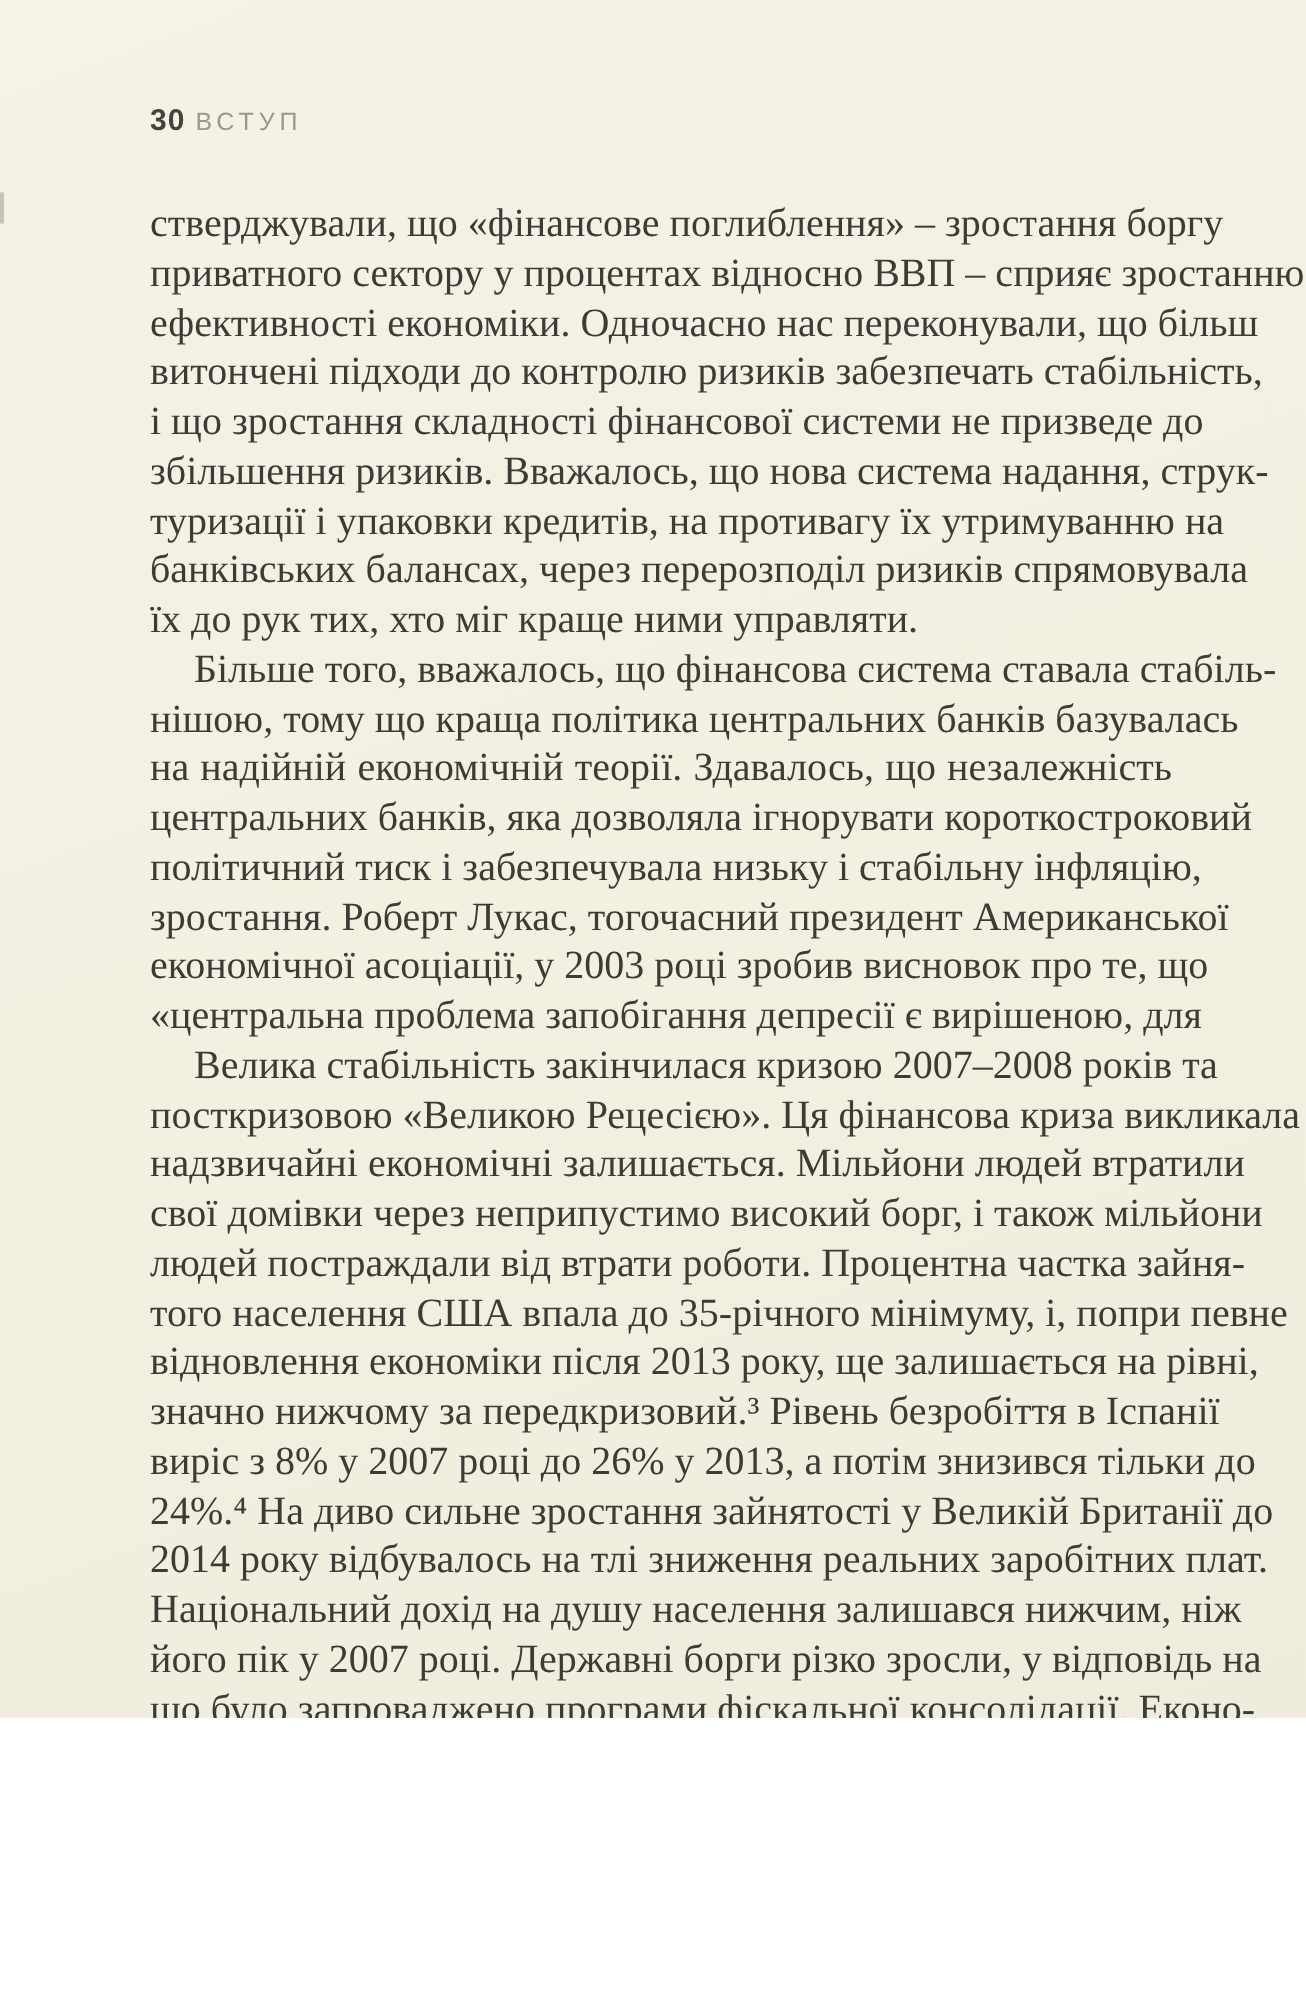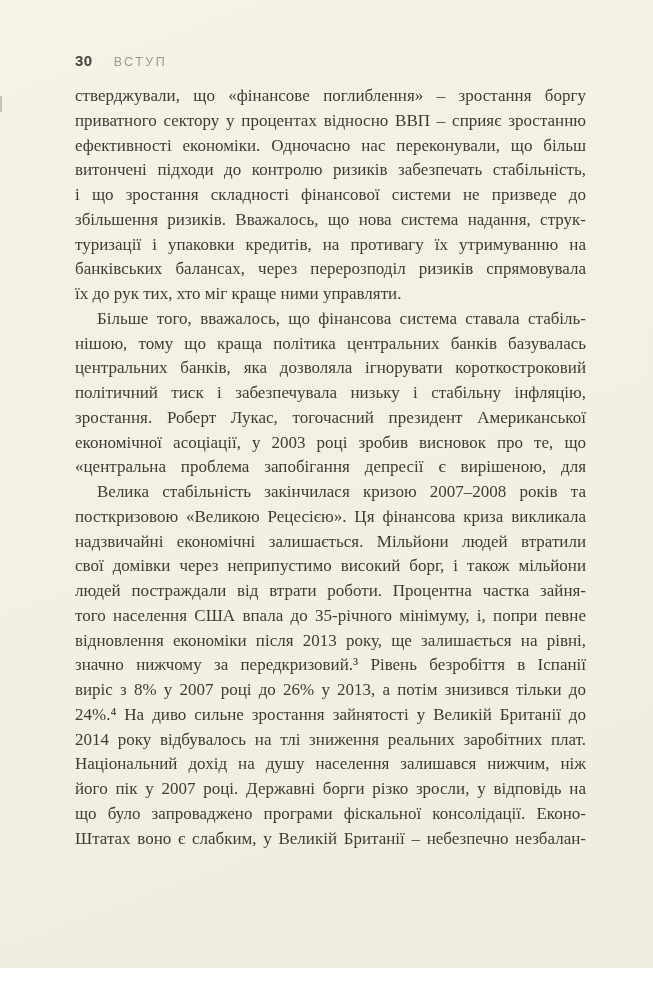--- a/index.html
+++ b/index.html
@@ -2,21 +2,21 @@
 <html><head>
 <meta charset="utf-8">
 <style>
   html, body {
     margin: 0;
     padding: 0;
   }
   .page {
     position: relative;
     width: 653px;
-    height: 968px;
+    height: 859px;
     background: linear-gradient(160deg, #f5f2e6 0%, #f3f0e2 55%, #efecdd 100%);
     overflow: hidden;
     font-family: "Liberation Serif", "DejaVu Serif", serif;
     text-decoration: underline;
   }
   .scan-tick {
     position: absolute;
     left: 0;
     top: 96px;
     width: 2px;
@@ -32,32 +32,32 @@
     align-items: baseline;
     font-family: "Liberation Sans", sans-serif;
   }
   .page-number {
     font-size: 15px;
     font-weight: bold;
     color: #45433b;
     letter-spacing: 0.5px;
   }
   .chapter-title {
-    margin-left: 21px;
+    margin-left: 5px;
     font-size: 12.5px;
     color: #9b988c;
     letter-spacing: 2.5px;
   }
   .body-text {
     position: absolute;
-    top: 84px;
+    top: 100px;
     left: 75px;
     width: 511px;
     color: #3d3b35;
-    font-size: 17px;
+    font-size: 20px;
   }
   .line {
     height: 24.75px;
     line-height: 24.75px;
     white-space: nowrap;
     text-align: justify;
     text-align-last: justify;
   }
   .line.par-end {
     text-align-last: left;
@@ -83,20 +83,21 @@
     <div class="line">приватного сектору у процентах відносно ВВП – сприяє зростанню</div>
     <div class="line">ефективності економіки. Одночасно нас переконували, що більш</div>
     <div class="line">витончені підходи до контролю ризиків забезпечать стабільність,</div>
     <div class="line">і що зростання складності фінансової системи не призведе до</div>
     <div class="line">збільшення ризиків. Вважалось, що нова система надання, струк-</div>
     <div class="line">туризації і упаковки кредитів, на противагу їх утримуванню на</div>
     <div class="line">банківських балансах, через перерозподіл ризиків спрямовувала</div>
     <div class="line par-end">їх до рук тих, хто міг краще ними управляти.</div>
     <div class="line indent">Більше того, вважалось, що фінансова система ставала стабіль-</div>
     <div class="line">нішою, тому що краща політика центральних банків базувалась</div>
+    <div class="line">на надійній економічній теорії. Здавалось, що незалежність</div>
     <div class="line">центральних банків, яка дозволяла ігнорувати короткостроковий</div>
     <div class="line">політичний тиск і забезпечувала низьку і стабільну інфляцію,</div>
     <div class="line">зростання. Роберт Лукас, тогочасний президент Американської</div>
     <div class="line">економічної асоціації, у 2003 році зробив висновок про те, що</div>
     <div class="line">«центральна проблема запобігання депресії є вирішеною, для</div>
     <div class="line indent">Велика стабільність закінчилася кризою 2007–2008 років та</div>
     <div class="line">посткризовою «Великою Рецесією». Ця фінансова криза викликала</div>
     <div class="line">надзвичайні економічні залишається. Мільйони людей втратили</div>
     <div class="line">свої домівки через неприпустимо високий борг, і також мільйони</div>
     <div class="line">людей постраждали від втрати роботи. Процентна частка зайня-</div>

